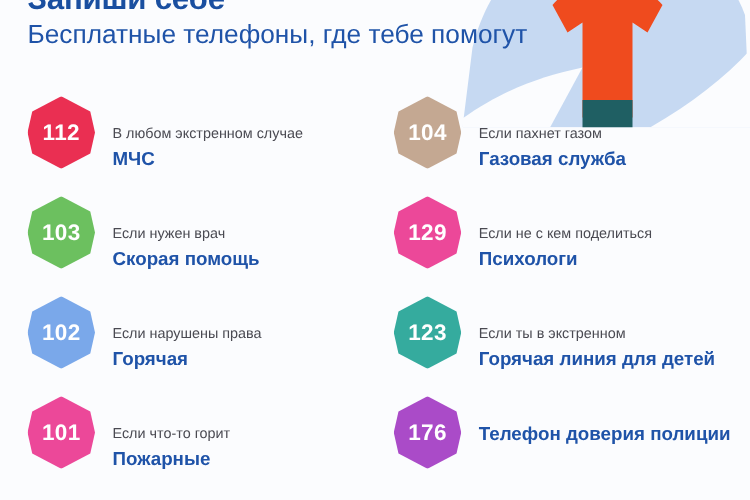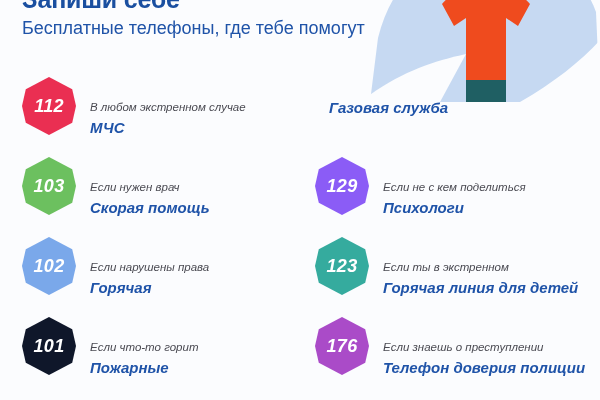--- a/index.html
+++ b/index.html
@@ -45,34 +45,33 @@
   .headline-main {
     font-size: 25px;
     font-weight: bold;
     color: #1a4fa0;
     line-height: 30px;
     letter-spacing: -0.2px;
     white-space: nowrap;
   }
   .headline-sub {
     margin-top: 3px;
-    font-size: 18px;
+    font-size: 21px;
     color: #1f53a8;
     line-height: 22px;
     white-space: nowrap;
   }
 
   
   .columns {
     position: absolute;
     left: 0;
     top: 66px;
     width: 600px;
     display: flex;
-    font-style: italic;
   }
   .col {
     width: 300px;
     display: flex;
     flex-direction: column;
   }
   .col-left  { padding-left: 22px; }
   .col-right { padding-left: 8px; }
 
   .service-row {
@@ -177,41 +176,45 @@
         <div class="badge" style="background:#7aa8ea;">
           <span class="badge-num">102</span>
         </div>
         <div class="service-text">
           <div class="service-caption">Если нарушены права</div>
           <div class="service-name">Горячая</div>
         </div>
       </div>
 
       <div class="service-row">
-        <div class="badge" style="background:#0f172a;">
+        <div class="badge" style="background:#ec4899;">
           <span class="badge-num">101</span>
         </div>
         <div class="service-text">
           <div class="service-caption">Если что-то горит</div>
           <div class="service-name">Пожарные</div>
         </div>
       </div>
 
     </div>
 
     <div class="col col-right">
 
       <div class="service-row">
-        <div class="service-text">
+        <div class="badge" style="background:#c4a892;">
+          <span class="badge-num">104</span>
+        </div>
+        <div class="service-text">
+          <div class="service-caption">Если пахнет газом</div>
           <div class="service-name">Газовая служба</div>
         </div>
       </div>
 
       <div class="service-row">
-        <div class="badge" style="background:#8b5cf6;">
+        <div class="badge" style="background:#ec4899;">
           <span class="badge-num">129</span>
         </div>
         <div class="service-text">
           <div class="service-caption">Если не с кем поделиться</div>
           <div class="service-name">Психологи</div>
         </div>
       </div>
 
       <div class="service-row">
         <div class="badge" style="background:#35ab9e;">
@@ -221,21 +224,20 @@
           <div class="service-caption">Если ты в экстренном</div>
           <div class="service-name">Горячая линия для детей</div>
         </div>
       </div>
 
       <div class="service-row">
         <div class="badge" style="background:#aa4bc8;">
           <span class="badge-num">176</span>
         </div>
         <div class="service-text">
-          <div class="service-caption">Если знаешь о преступлении</div>
           <div class="service-name">Телефон доверия полиции</div>
         </div>
       </div>
 
     </div>
 
   </div>
 
 </div>
 

